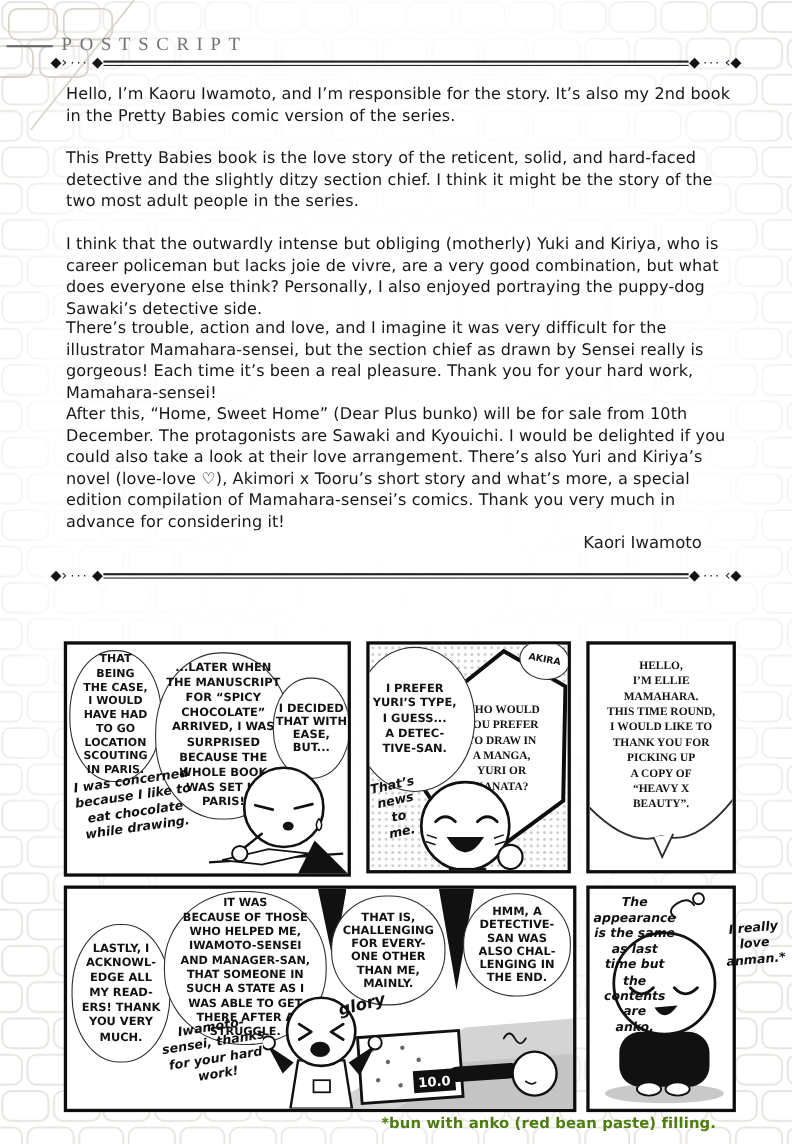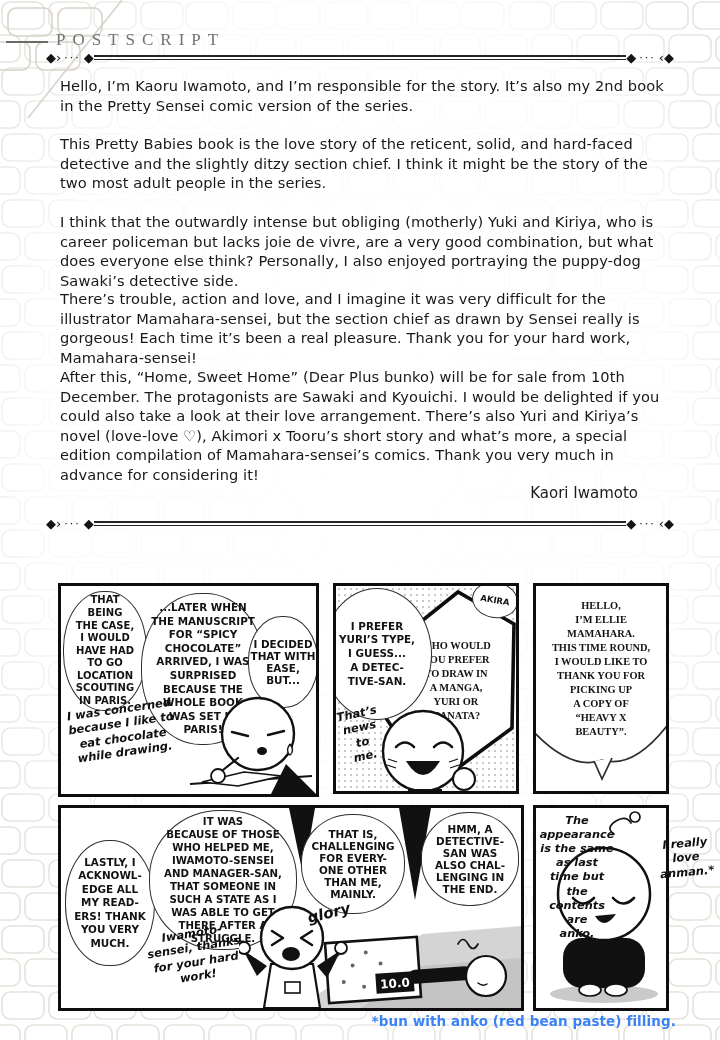--- a/index.html
+++ b/index.html
@@ -62,21 +62,21 @@
   .hand {
     position:absolute; font-style:italic; font-size:11.5px; line-height:1.25;
     text-align:center; white-space:pre-line; color:#101010; font-weight:bold;
   }
   .wedge { position:absolute; top:0; background:#111; }
   #wedge-1 { left:228px; width:26px; height:68px; clip-path:polygon(0 0,100% 0,55% 100%); }
   #wedge-2 { left:338px; width:32px; height:92px; clip-path:polygon(0 0,100% 0,50% 100%); }
 
   .charsvg { position:absolute; }
   .footnote {
-    position:absolute; top:1013px; right:44px; font-size:13.5px; font-weight:bold; color:#3b82f6;
+    position:absolute; top:1013px; right:69px; font-size:13.5px; font-weight:bold; color:#4d7c0f;
     letter-spacing:0.1px;
   }
   .aside-note { position:absolute; left:650px; top:836px; width:72px; transform:rotate(-5deg); }
 </style>
 </head>
 <body>
 
 <svg class="bg-svg" width="720" height="1040" aria-hidden="true">
   <defs>
     <pattern id="bricks" width="92" height="66" patternUnits="userSpaceOnUse">
@@ -113,21 +113,21 @@
   <div class="divider" id="divider-top">
     <span class="div-orn">◆›</span>
     <span class="div-dots">···</span>
     <span class="div-orn">◆</span>
     <span class="div-line"></span>
     <span class="div-orn">◆</span>
     <span class="div-dots">···</span>
     <span class="div-orn">‹◆</span>
   </div>
 
-  <div class="para" id="para-1">Hello, I’m Kaoru Iwamoto, and I’m responsible for the story. It’s also my 2nd book in the Pretty Sensei comic version of the series.</div>
+  <div class="para" id="para-1">Hello, I’m Kaoru Iwamoto, and I’m responsible for the story. It’s also my 2nd book in the Pretty Babies comic version of the series.</div>
   <div class="para" id="para-2">This Pretty Babies book is the love story of the reticent, solid, and hard-faced detective and the slightly ditzy section chief.  I think it might be the story of the two most adult people in the series.</div>
   <div class="para" id="para-3">I think that the outwardly intense but obliging (motherly) Yuki and Kiriya, who is career policeman but lacks joie de vivre, are a very good combination, but what does everyone else think? Personally, I also enjoyed portraying the puppy-dog Sawaki’s detective side.</div>
   <div class="para" id="para-4">There’s trouble, action and love, and I imagine it was very difficult for the illustrator Mamahara-sensei, but the section chief as drawn by Sensei really is gorgeous! Each time it’s been a real pleasure. Thank you for your hard work, Mamahara-sensei!</div>
   <div class="para" id="para-5">After this, “Home, Sweet Home” (Dear Plus bunko) will be for sale from 10th December. The protagonists are Sawaki and Kyouichi. I would be delighted if you could also take a look at their love arrangement. There’s also Yuri and Kiriya’s novel (love-love ♡), Akimori x Tooru’s short story and what’s more, a special edition compilation of Mamahara-sensei’s comics. Thank you very much in advance for considering it!</div>
   <div class="signature">Kaori Iwamoto</div>
 
   <div class="divider" id="divider-bottom">
     <span class="div-orn">◆›</span>
     <span class="div-dots">···</span>
     <span class="div-orn">◆</span>

